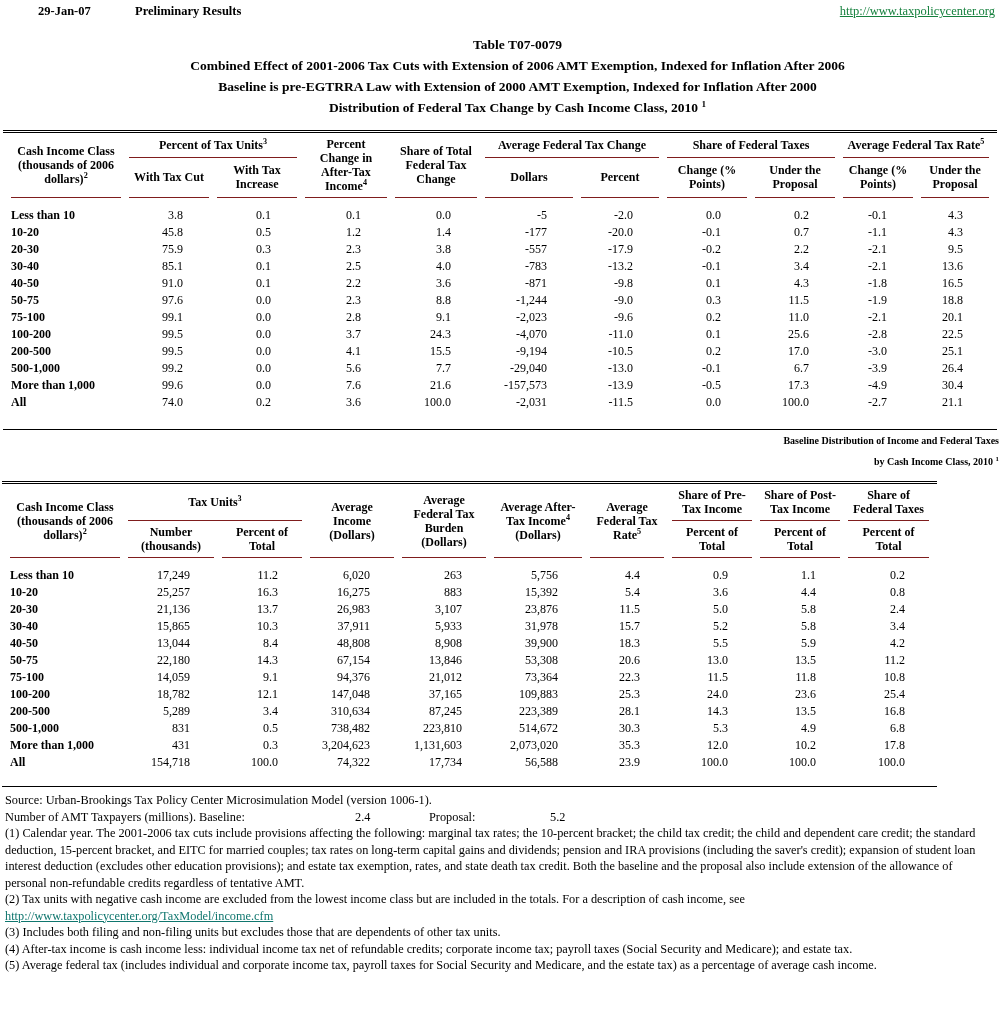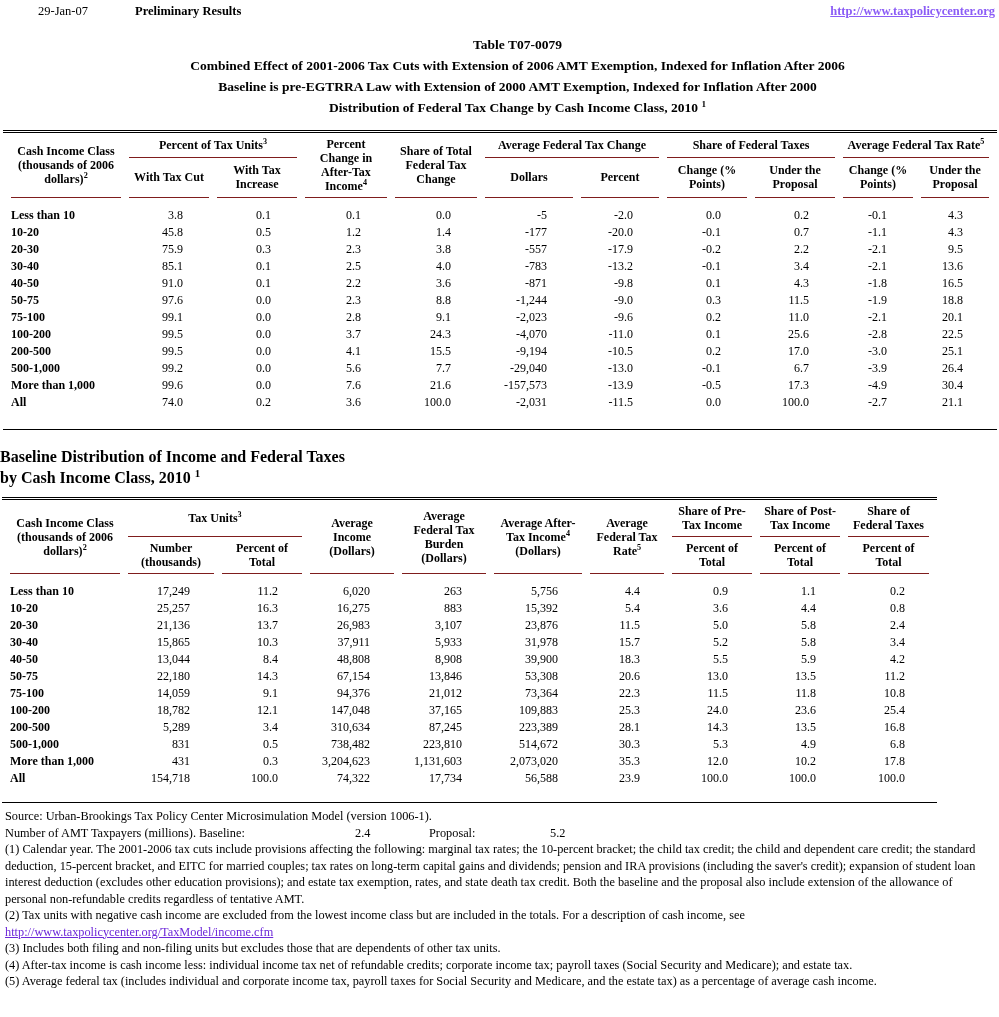--- a/index.html
+++ b/index.html
@@ -6,27 +6,27 @@
   html, body { background: #fff; }
   body {
     width: 999px;
     font-family: "Liberation Serif", "DejaVu Serif", serif;
     color: #000;
   }
   .page { width: 999px; height: 1017px; position: relative; overflow: hidden; background: #fff; }
 
   
   .topbar { position: relative; height: 30px; font-size: 12.5px; }
-  .topbar .date { position: absolute; left: 38px; top: 4px; font-weight: normal; }
+  .topbar .date { position: absolute; left: 38px; top: 4px; font-weight: bold; }
   .topbar .status { position: absolute; left: 135px; top: 4px; font-weight: bold; }
-  .topbar .site-link { position: absolute; right: 4px; top: 4px; color: #8b5cf6; text-decoration: underline; font-weight: bold; cursor: pointer; }
+  .topbar .site-link { position: absolute; right: 4px; top: 4px; color: #15803d; text-decoration: underline; font-weight: normal; cursor: pointer; }
 
   
   .titles { text-align: center; font-weight: bold; font-size: 13.5px; line-height: 21px; margin-top: 4px; padding-left: 36px; }
-  .titles2 { text-align: left; font-weight: bold; font-size: 16px; line-height: 21px; margin-top: 16px; }
+  .titles2 { text-align: right; font-weight: bold; font-size: 10px; line-height: 21px; }
   sup { font-size: 0.68em; vertical-align: super; line-height: 0; font-weight: inherit; }
 
   
   table {
     border-collapse: separate;
     border-spacing: 8px 0;
     border-top: 3px double #000;
     border-bottom: 1px solid #000;
     table-layout: fixed;
   }
@@ -51,21 +51,21 @@
 
   
   .footnotes { margin-top: 5px; padding: 0 4px 0 5px; font-size: 12.3px; line-height: 16.5px; }
   .footnotes p { margin: 0; }
   .amt-line { position: relative; height: 16.5px; }
   .amt-line span { position: absolute; top: 0; white-space: nowrap; }
   .amt-label { left: 0; }
   .amt-baseline { left: 350px; }
   .amt-proposal-label { left: 424px; }
   .amt-proposal { left: 545px; }
-  .fn-link { color: #6d28d9; text-decoration: underline; display: inline-block; cursor: pointer; }
+  .fn-link { color: #0f766e; text-decoration: underline; display: inline-block; cursor: pointer; }
 </style>
 </head>
 <body>
 
 <div class="page">
 
   <div class="topbar">
     <span class="date">29-Jan-07</span>
     <span class="status">Preliminary Results</span>
     <a class="site-link">http://www.taxpolicycenter.org</a>

